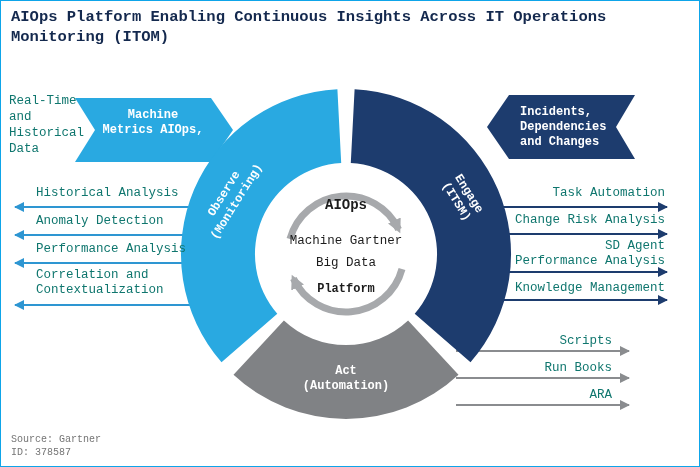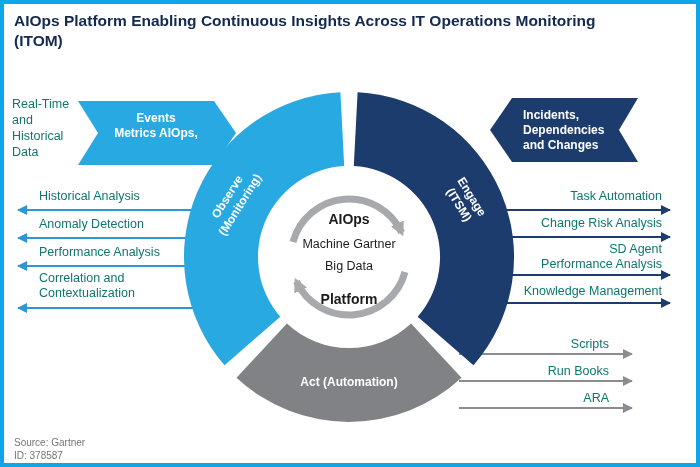--- a/index.html
+++ b/index.html
@@ -1,17 +1,17 @@
 <!DOCTYPE html>
 <html><head>
 <meta charset="utf-8">
 <style>
   html,body{margin:0;padding:0;background:#ffffff;}
-  .frame{position:relative;width:700px;height:467px;background:#ffffff;border:4px solid #0ea5e9;
-         font-family:Liberation Sans, sans-serif;box-sizing:border-box;overflow:hidden;}
+  .frame{position:relative;width:700px;height:467px;background:#ffffff;border:1px solid #0ea5e9;
+         font-family:Liberation Mono, monospace;box-sizing:border-box;overflow:hidden;}
   .abs{position:absolute;}
   .title{left:10px;top:7px;width:620px;font-size:15.5px;line-height:1.28;font-weight:bold;color:#14294e;}
   .art{left:0;top:0;pointer-events:none;}
   .lbl{font-size:12.5px;line-height:1.18;color:#0f766e;}
   .ta-r{text-align:right;}
   .seg-label{color:#ffffff;font-weight:bold;font-size:12px;line-height:1.25;text-align:center;}
   .banner-text{color:#ffffff;font-weight:bold;font-size:12px;line-height:15px;}
   .center-line{transform:translateX(-50%);text-align:center;color:#1c1c1c;white-space:nowrap;}
   .src{font-size:10px;color:#757575;line-height:1.3;}
 </style>
@@ -67,38 +67,38 @@
 
     <g fill="none" stroke="#a7a9ac" stroke-width="7">
       <path d="M 289.0 238.0 A 58 58 0 0 1 397.6 228.5" marker-end="url(#ah-cycle)"></path>
       <path d="M 401.0 268.0 A 58 58 0 0 1 292.4 277.5" marker-end="url(#ah-cycle)"></path>
     </g>
   </svg>
 
   <div class="abs lbl" style="left:8px;top:92px;width:70px;line-height:16px;">Real-Time and Historical Data</div>
 
   <div class="abs banner-text" style="left:88px;top:107px;width:128px;text-align:center;">
-    <div>Events</div>
+    <div>Machine</div>
     <div>Metrics AIOps,</div>
   </div>
 
   <div class="abs banner-text" style="left:519px;top:104px;">
     <div>Incidents,</div>
     <div>Dependencies</div>
     <div>and Changes</div>
   </div>
 
   <div class="abs seg-label" style="left:230px;top:197px;width:94px;transform:translate(-50%,-50%) rotate(-58deg);">Observe (Monitoring)</div>
   <div class="abs seg-label" style="left:461px;top:197px;width:64px;transform:translate(-50%,-50%) rotate(58deg);">Engage (ITSM)</div>
   <div class="abs seg-label" style="left:345px;top:378px;width:98px;transform:translate(-50%,-50%);">Act (Automation)</div>
 
-  <div class="abs center-line" style="left:345px;top:196px;font-size:14px;font-weight:bold;margin-top:11px;">AIOps</div>
+  <div class="abs center-line" style="left:345px;top:196px;font-size:14px;font-weight:bold;">AIOps</div>
   <div class="abs center-line" style="left:345px;top:233px;font-size:12.5px;">Machine Gartner</div>
   <div class="abs center-line" style="left:345px;top:255px;font-size:12.5px;">Big Data</div>
-  <div class="abs center-line" style="left:345px;top:287px;font-size:14px;font-weight:bold;">Platform</div>
+  <div class="abs center-line" style="left:345px;top:281px;font-size:12px;font-weight:bold;">Platform</div>
 
   <div class="abs lbl" style="left:35px;top:185px;">
     <div>Historical Analysis</div>
     <div></div>
   </div>
   <div class="abs lbl" style="left:35px;top:213px;">
     <div>Anomaly Detection</div>
     <div></div>
   </div>
   <div class="abs lbl" style="left:35px;top:241px;">

